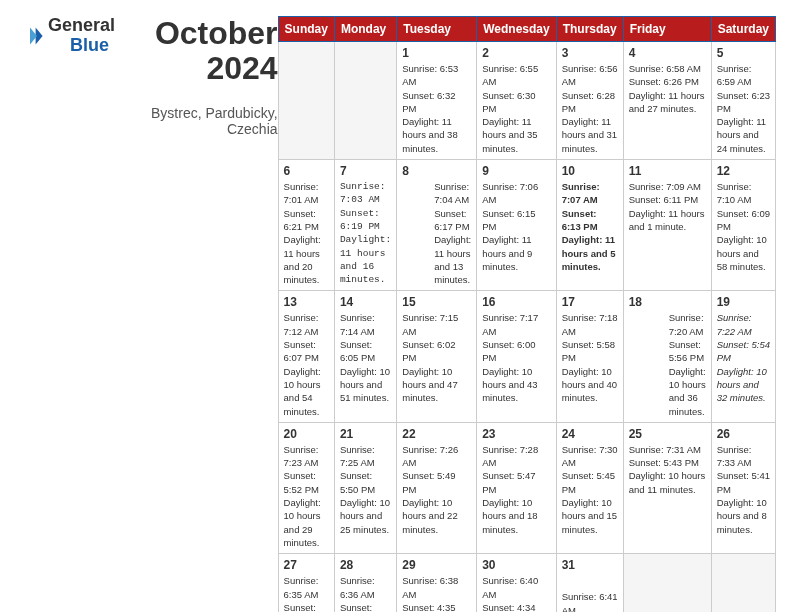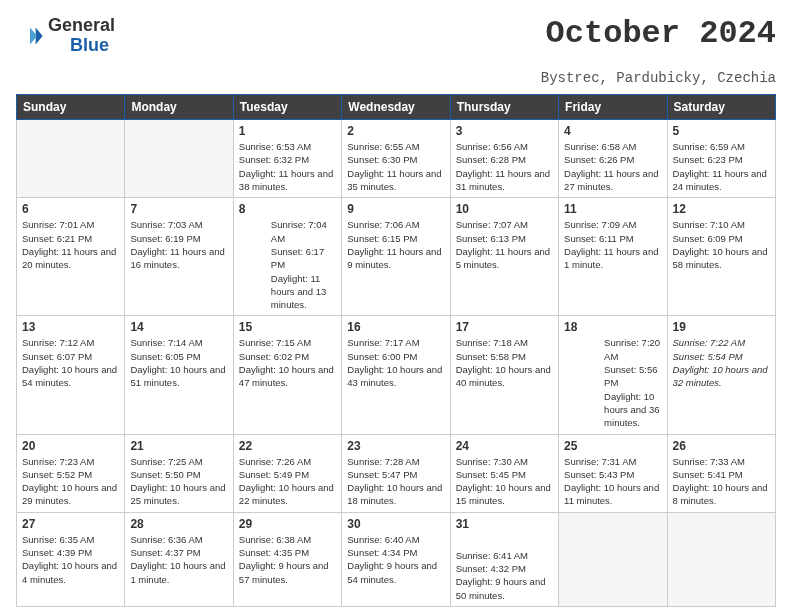--- a/index.html
+++ b/index.html
@@ -8,21 +8,21 @@
       background: #fff;
       width: 792px;
       height: 612px;
       overflow: hidden;
     }
     .page {
       width: 792px;
       height: 612px;
       padding: 16px 16px 10px 16px;
       display: flex;
-      flex-direction: column;
+      flex-direction: row;
     }
     .header {
       display: flex;
       justify-content: space-between;
       align-items: flex-start;
       margin-bottom: 8px;
     }
     .logo {
       display: flex;
       align-items: center;
@@ -34,40 +34,39 @@
       line-height: 1.1;
     }
     .logo-general { color: #333; }
     .logo-blue { color: #1a5fa8; margin-left: 22px; }
     .logo-icon {
       width: 28px;
       height: 28px;
     }
     .title-block {
       text-align: right;
-      font-family: Liberation Mono, monospace;
     }
     .month-title {
       font-size: 32px;
       font-weight: bold;
       color: #333;
       line-height: 1.1;
     }
     .location {
       font-size: 14px;
       color: #555;
       margin-top: 19px;
     }
     .calendar {
       width: 100%;
       border-collapse: collapse;
       flex: 1;
     }
     .calendar th {
-      background: #404040;
+      background: #b91c1c;
       color: #fff;
       font-size: 12px;
       font-weight: bold;
       padding: 5px 6px;
       text-align: left;
       border: 1px solid #1a5fa8;
     }
     .calendar td {
       border: 1px solid #ccc;
       vertical-align: top;
@@ -165,39 +164,39 @@
         </tr>
         <tr>
           <td>
             <div class="day-number">6</div>
             <div class="day-info" style="white-space: pre-line;">Sunrise: 7:01 AM
 Sunset: 6:21 PM
 Daylight: 11 hours and 20 minutes.</div>
           </td>
           <td>
             <div class="day-number">7</div>
-            <div class="day-info" style="white-space: pre-line;">Sunrise: 7:03 AM
+            <div class="day-info" style="white-space: pre-line; font-family: Liberation Mono, monospace;">Sunrise: 7:03 AM
 Sunset: 6:19 PM
 Daylight: 11 hours and 16 minutes.</div>
           </td>
           <td>
             <div class="day-number">8</div>
             <div class="day-info" style="white-space: pre-line; margin-left: 32px;">Sunrise: 7:04 AM
 Sunset: 6:17 PM
 Daylight: 11 hours and 13 minutes.</div>
           </td>
           <td>
             <div class="day-number">9</div>
             <div class="day-info" style="white-space: pre-line;">Sunrise: 7:06 AM
 Sunset: 6:15 PM
 Daylight: 11 hours and 9 minutes.</div>
           </td>
           <td>
             <div class="day-number">10</div>
-            <div class="day-info" style="white-space: pre-line;">Sunrise: 7:07 AM
+            <div class="day-info" style="white-space: pre-line; font-weight: bold;">Sunrise: 7:07 AM
 Sunset: 6:13 PM
 Daylight: 11 hours and 5 minutes.</div>
           </td>
           <td>
             <div class="day-number">11</div>
             <div class="day-info" style="white-space: pre-line;">Sunrise: 7:09 AM
 Sunset: 6:11 PM
 Daylight: 11 hours and 1 minute.</div>
           </td>
           <td>

